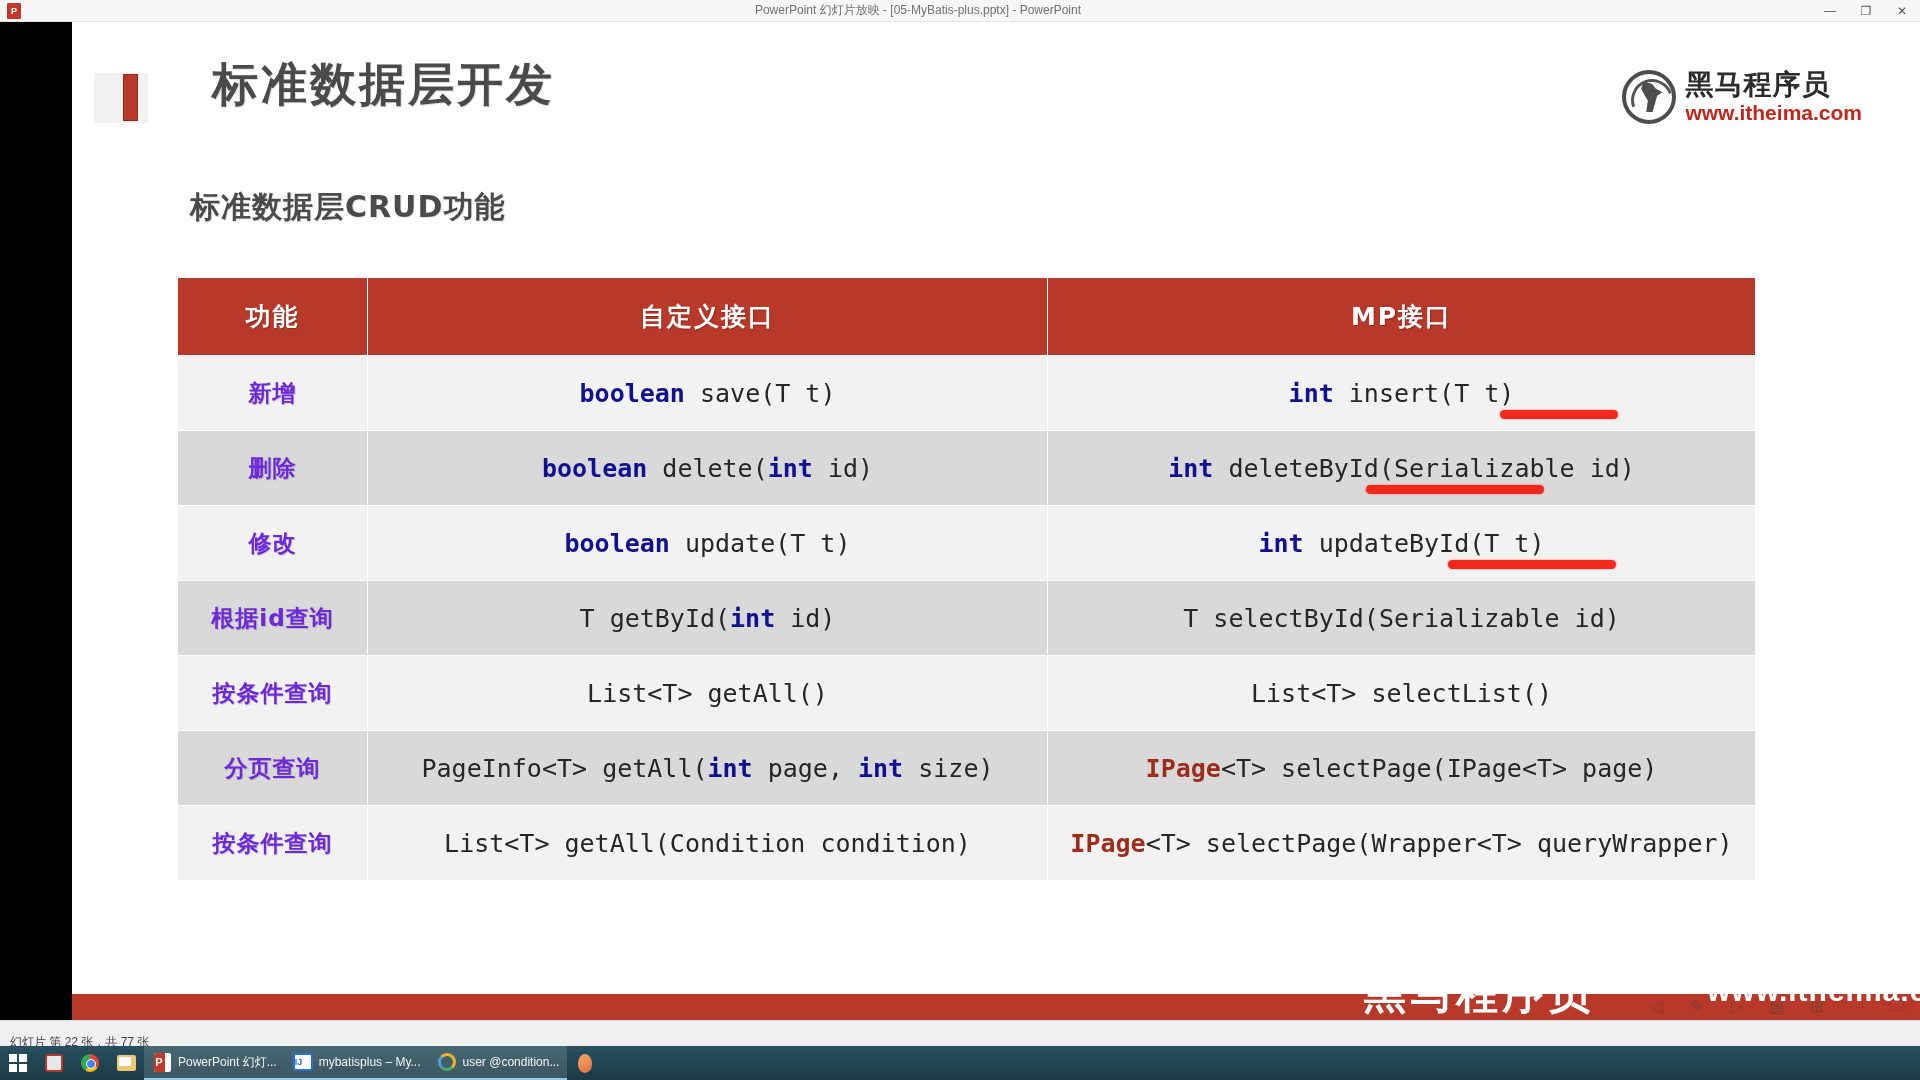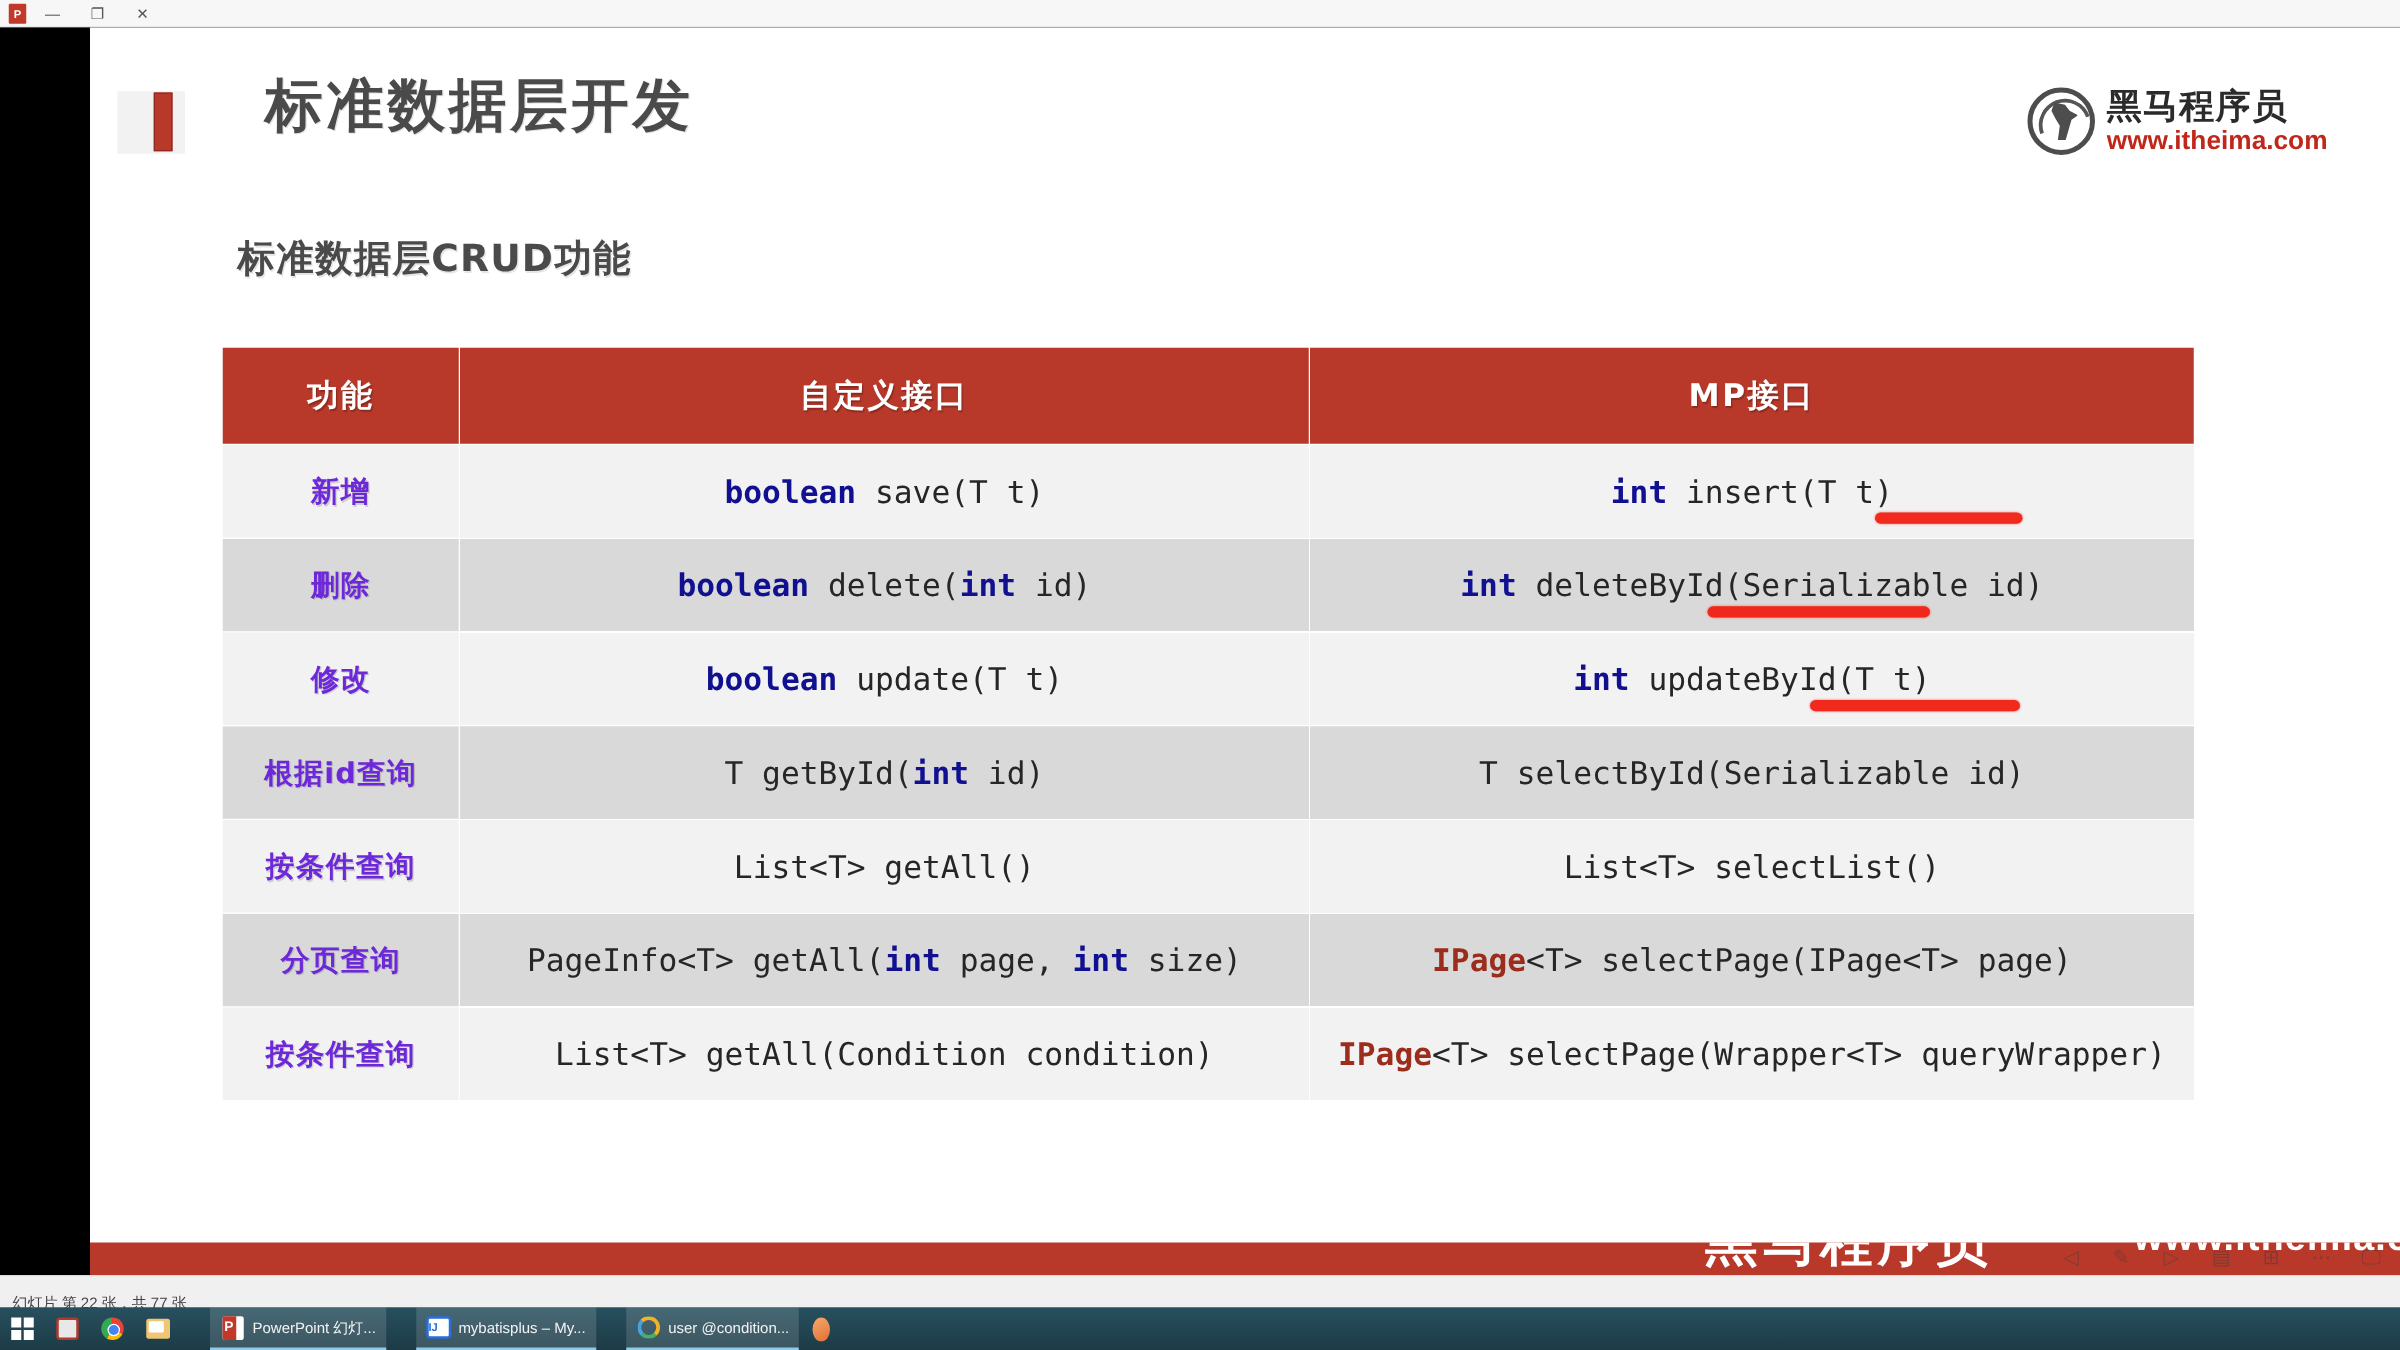--- a/index.html
+++ b/index.html
@@ -193,21 +193,21 @@
     position: absolute; left: 0; top: 1046px; width: 1920px; height: 34px;
     background: #2b4a55;
     background-image: linear-gradient(180deg, rgba(40,80,95,0.95), rgba(28,58,70,0.98));
     display: flex; align-items: center;
   }
   .tb-item {
     height: 34px; display: flex; align-items: center; gap: 6px;
     padding: 0 8px; color: #f3f3f3; font-size: 12px; white-space: nowrap;
     font-family: "Liberation Sans", "DejaVu Sans", sans-serif;
   }
-  .tb-item.active { background: rgba(255,255,255,0.14); border-bottom: 2px solid #8ecbe8; margin-left: 24px; }
+  .tb-item.active { background: rgba(255,255,255,0.14); border-bottom: 2px solid #8ecbe8; }
   .tb-ico { width: 20px; height: 20px; flex: 0 0 20px; display: flex; align-items: center; justify-content: center; }
 
   .win-logo { width: 18px; height: 18px; display: grid; grid-template-columns: 1fr 1fr; grid-template-rows: 1fr 1fr; gap: 2px; }
   .win-logo i { background: #ffffff; display: block; }
 
   .ico-wechat { width: 18px; height: 18px; background: #e8e8e8; border: 2px solid #b03a2e; border-radius: 3px; }
   .ico-chrome { width: 18px; height: 18px; border-radius: 50%; background: conic-gradient(#ea4335 0 33%, #fbbc05 33% 58%, #34a853 58% 100%); position: relative; }
   .ico-chrome::after { content: ""; position: absolute; left: 5px; top: 5px; width: 8px; height: 8px; border-radius: 50%; background: #4285f4; border: 1px solid #fff; }
   .ico-folder { width: 19px; height: 16px; background: #f0c674; border-radius: 2px; position: relative; }
   .ico-folder::before { content: ""; position: absolute; left: 2px; top: 2px; width: 12px; height: 9px; background: #fff; border-radius: 1px; }
@@ -219,20 +219,21 @@
 </style>
 </head>
 <body>
 
 <div id="app">
 
   <div class="titlebar">
     <div class="tb-appicon">
       <div class="ppt-glyph">P</div>
     </div>
+    <div class="tb-title">PowerPoint 幻灯片放映 - [05-MyBatis-plus.pptx] - PowerPoint</div>
     <div class="tb-btns">
       <div class="tb-btn">—</div>
       <div class="tb-btn">❐</div>
       <div class="tb-btn close">✕</div>
     </div>
   </div>
 
   <div class="stage">
     <div class="slide">
 

